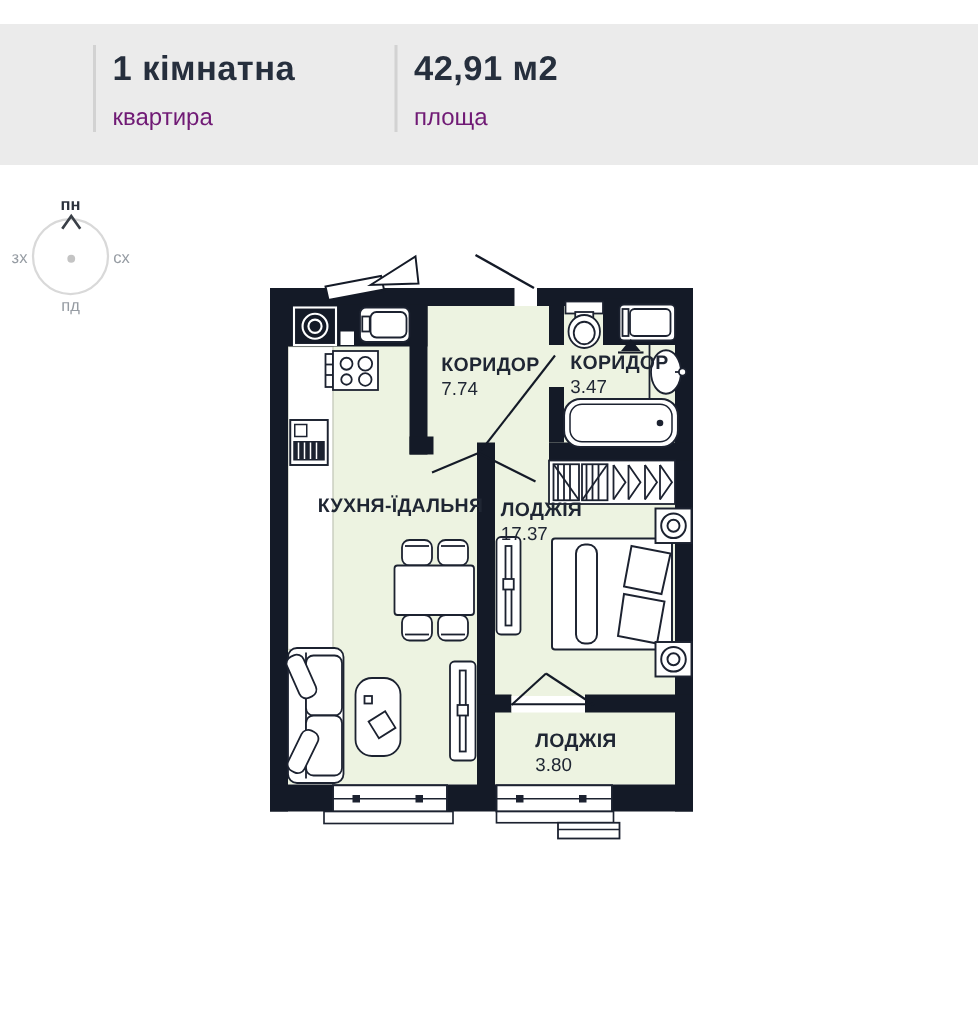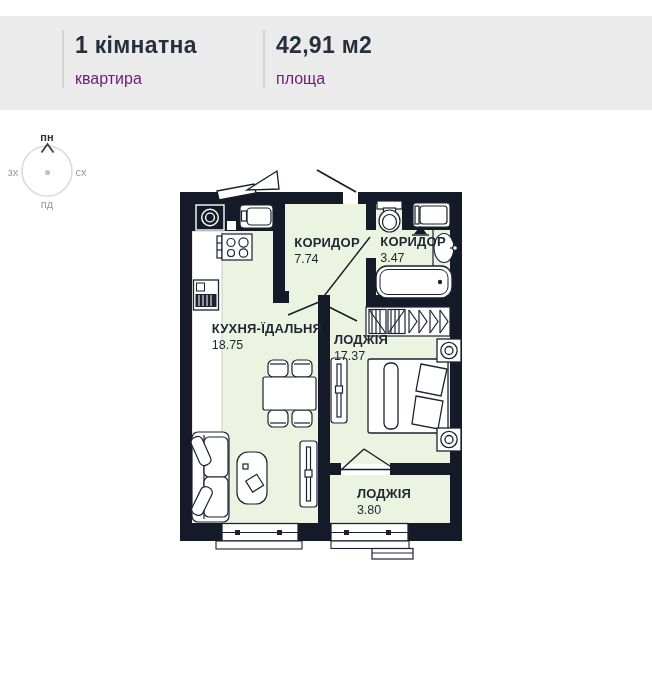--- a/index.html
+++ b/index.html
@@ -280,21 +280,20 @@
 <div class="room-label" style="left:327px;top:251px">
   <div class="room-name">КОРИДОР</div>
   <div class="room-area">7.74</div>
 </div>
 <div class="room-label" style="left:413px;top:250px">
   <div class="room-name">КОРИДОР</div>
   <div class="room-area">3.47</div>
 </div>
 <div class="room-label" style="left:267px;top:337px">
   <div class="room-name">КУХНЯ-ЇДАЛЬНЯ</div>
-  <div class="room-area">18.75</div>
 </div>
 <div class="room-label" style="left:361px;top:348px">
   <div class="room-name">ЛОДЖІЯ</div>
   <div class="room-area">17.37</div>
 </div>
 <div class="room-label" style="left:384px;top:502px">
   <div class="room-name">ЛОДЖІЯ</div>
   <div class="room-area">3.80</div>
 </div>
 

